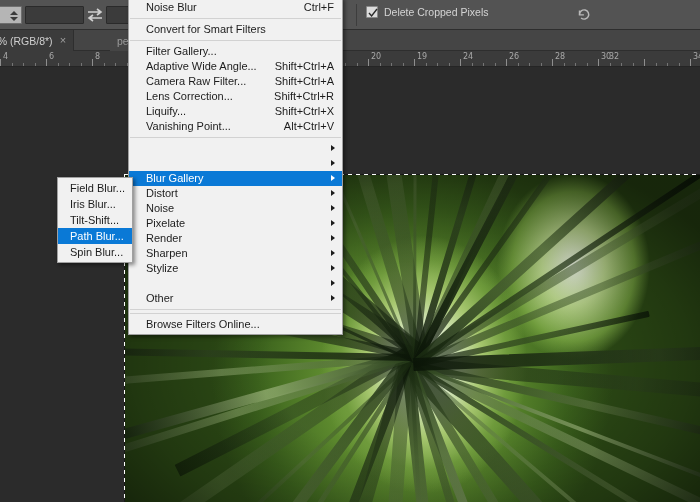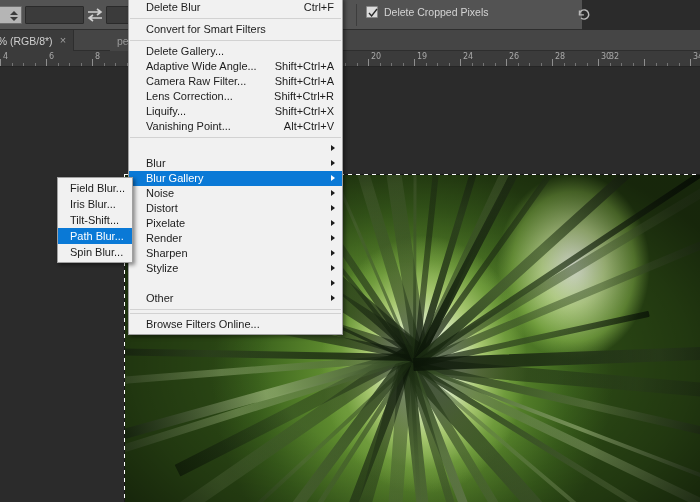--- a/index.html
+++ b/index.html
@@ -6,21 +6,21 @@
   html, body {
     width: 700px; height: 502px;
     overflow: hidden;
     background: #2b2b2b;
     font-family: "Liberation Sans", sans-serif;
   }
   #app { position: relative; width: 700px; height: 502px; }
 
   
   .optionsbar {
-    position: absolute; left: 0; top: 0; width: 582px; height: 30px;
+    position: absolute; left: 0; top: 0; width: 700px; height: 30px;
     background: #535353;
     border-bottom: 1px solid #2e2e2e;
     padding-left: 26px;
   }
   .ob-spinner {
     position: absolute; left: -14px; top: 6px; width: 36px; height: 18px;
     background: #b5b5b5; border: 1px solid #6e6e6e; border-radius: 1px;
   }
   .ob-spinner .arrows {
     position: absolute; right: 3px; top: 1px;
@@ -375,30 +375,30 @@
     <div class="ants">
       <div class="e h t"></div>
 
       <div class="e v l"></div>
 
     </div>
   </div>
 
   <div class="menu" id="filter-menu">
       <div class="mi">
-        <span class="label">Delete Blur</span>
+        <span class="label">Noise Blur</span>
         <span class="accel">Ctrl+F</span>
       </div>
       <div class="msep"></div>
       <div class="mi">
         <span class="label">Convert for Smart Filters</span>
       </div>
       <div class="msep"></div>
       <div class="mi">
-        <span class="label">Delete Gallery...</span>
+        <span class="label">Filter Gallery...</span>
       </div>
       <div class="mi">
         <span class="label">Adaptive Wide Angle...</span>
         <span class="accel">Shift+Ctrl+A</span>
       </div>
       <div class="mi">
         <span class="label">Camera Raw Filter...</span>
         <span class="accel">Shift+Ctrl+A</span>
       </div>
       <div class="mi">
@@ -411,33 +411,32 @@
       </div>
       <div class="mi">
         <span class="label">Vanishing Point...</span>
         <span class="accel">Alt+Ctrl+V</span>
       </div>
       <div class="msep"></div>
       <div class="mi">
         <span class="arrow"></span>
       </div>
       <div class="mi">
-        <span class="label">Blur</span>
         <span class="arrow"></span>
       </div>
       <div class="mi sel">
         <span class="label">Blur Gallery</span>
         <span class="arrow"></span>
       </div>
       <div class="mi">
+        <span class="label">Distort</span>
+        <span class="arrow"></span>
+      </div>
+      <div class="mi">
         <span class="label">Noise</span>
-        <span class="arrow"></span>
-      </div>
-      <div class="mi">
-        <span class="label">Distort</span>
         <span class="arrow"></span>
       </div>
       <div class="mi">
         <span class="label">Pixelate</span>
         <span class="arrow"></span>
       </div>
       <div class="mi">
         <span class="label">Render</span>
         <span class="arrow"></span>
       </div>

